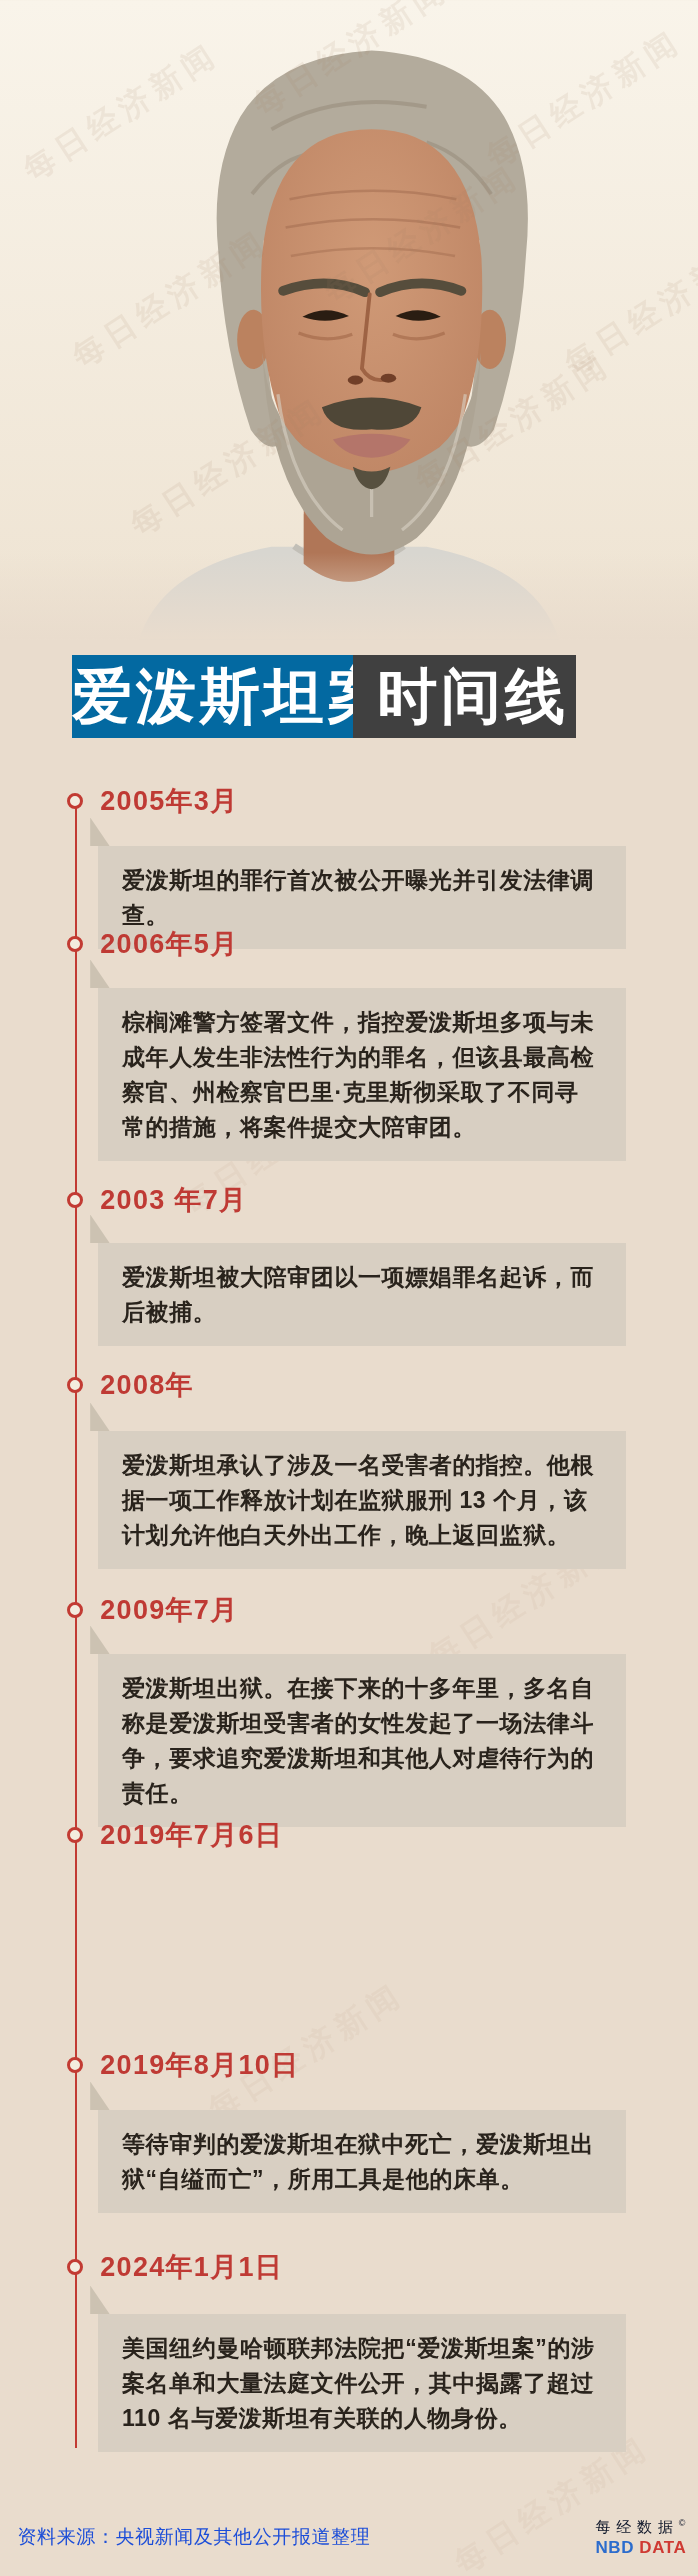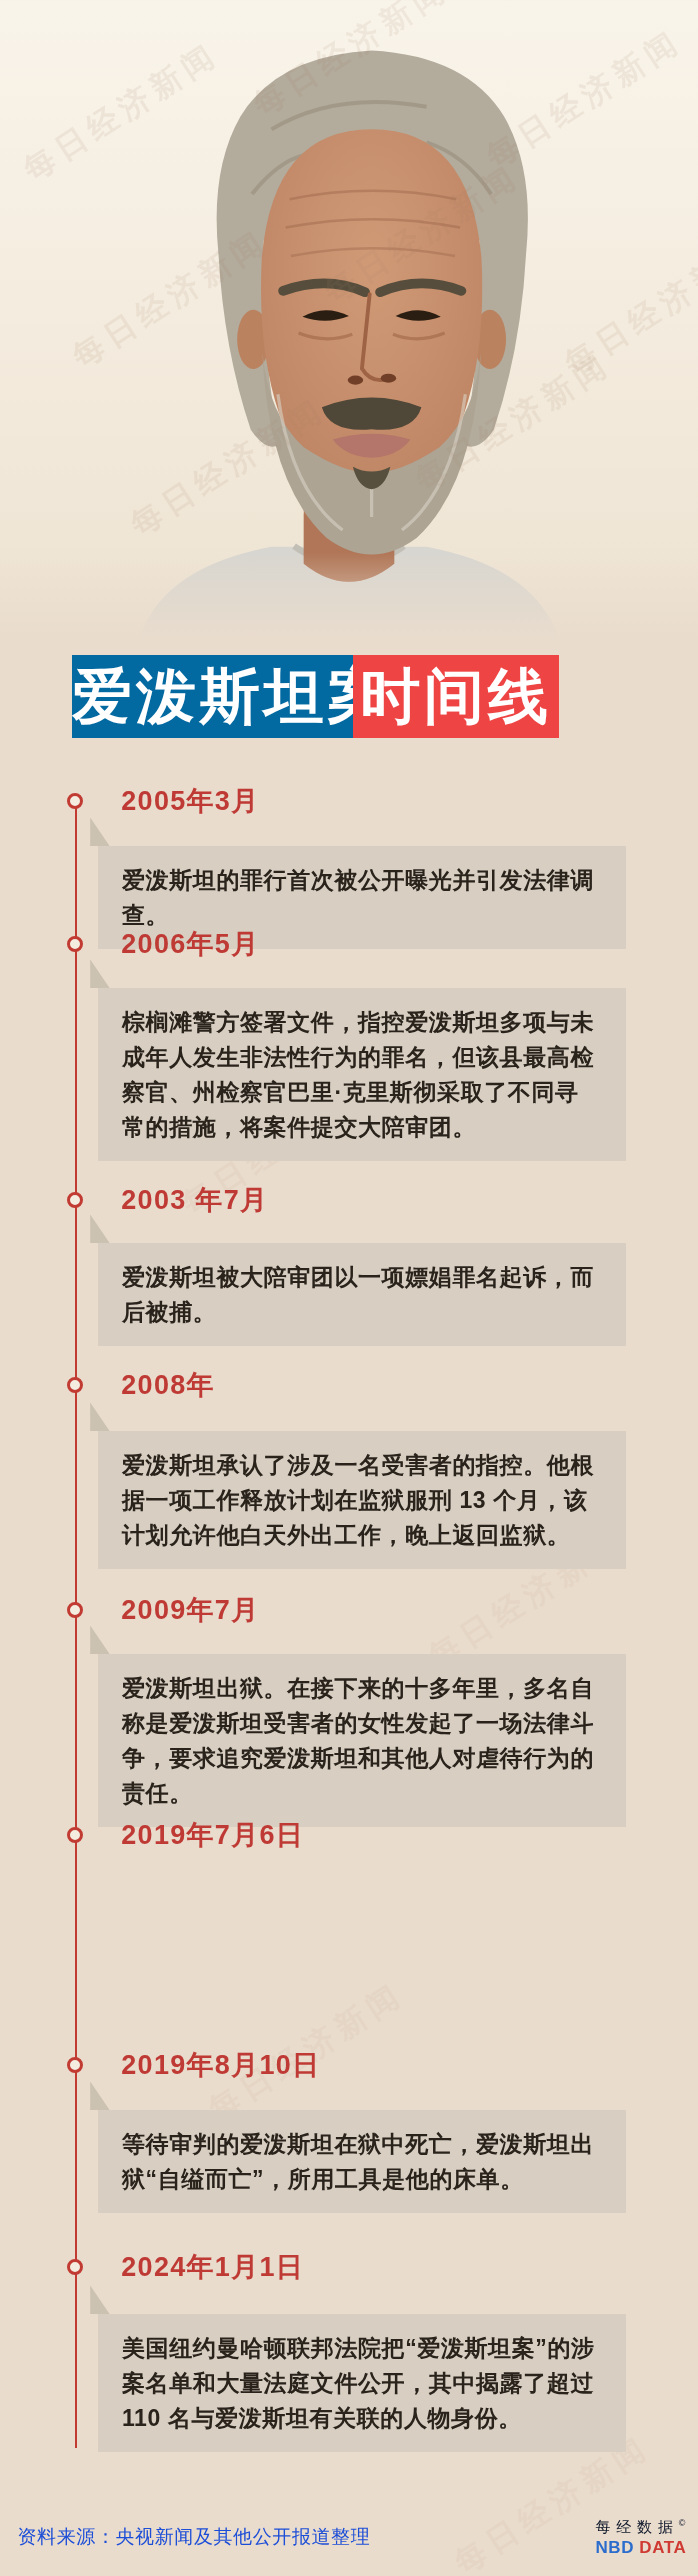--- a/index.html
+++ b/index.html
@@ -19,24 +19,24 @@
   
   .photo{position:absolute;left:0;top:0;width:698px;height:640px;}
   
   .title{position:absolute;left:72px;top:655px;height:83px;display:flex;}
   .title .seg{
     height:83px;line-height:84px;text-align:center;color:#ffffff;
     font-family:"Liberation Serif","DejaVu Serif",serif;
     font-weight:bold;font-size:60px;letter-spacing:3.9px;white-space:nowrap;
   }
   .title .t-black{width:281px;background:#0369a1;}
-  .title .t-red{width:206px;background:#ef4444;}
+  .title .t-red{width:206px;background:#404040;padding-left:17px;}
   
   .tline{position:absolute;left:75px;top:797px;width:1.9px;height:1651px;background:#c23b33;}
-  .ev{position:absolute;left:67px;display:flex;align-items:center;gap:21px;}
+  .ev{position:absolute;left:67px;display:flex;align-items:center;}
   .ring{
     width:10.3px;height:10.3px;border-radius:50%;
     border:3.2px solid #c23b33;background:#f3ecdf;flex:0 0 auto;
   }
   .date{
     margin:0 0 0 17px;font-size:27px;font-weight:bold;color:#bf3a34;
     letter-spacing:1.3px;white-space:nowrap;
   }
   .bb{
     position:absolute;left:98px;width:528px;box-sizing:border-box;

